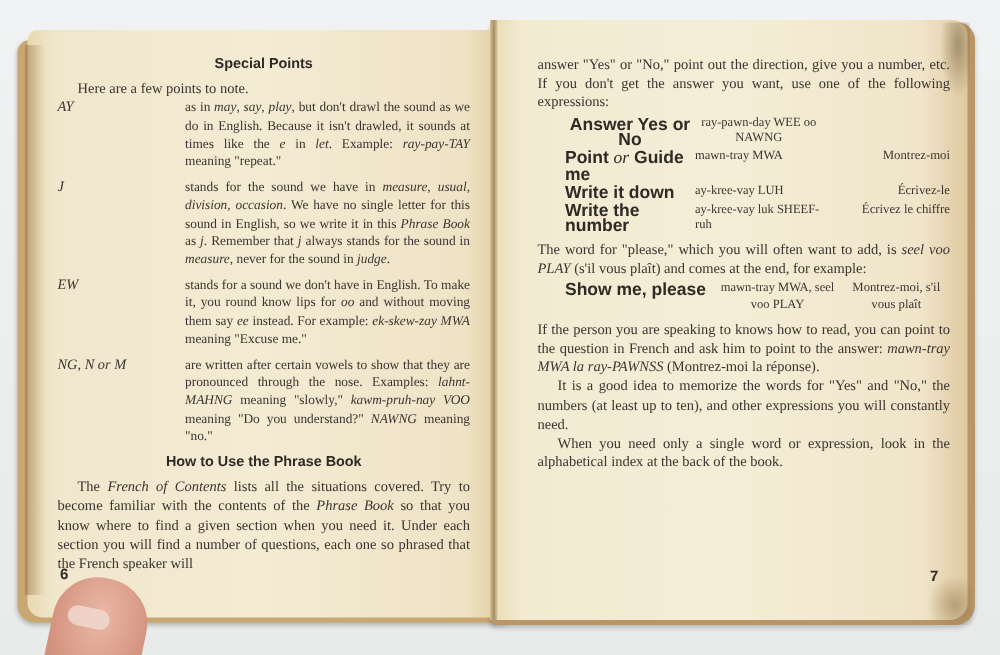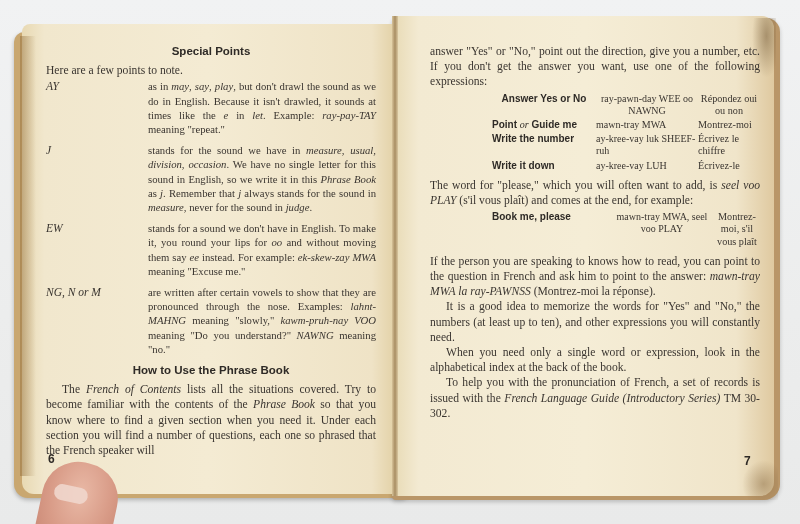--- a/index.html
+++ b/index.html
@@ -54,41 +54,41 @@
   .left-content { left:46px; top:44px; width:330px; }
   .right-content { left:430px; top:44px; width:330px; }
 
   .heading {
     font-family:"Liberation Sans","DejaVu Sans",sans-serif;
     font-weight:bold; font-size:11.5px; text-align:center; color:#2e2a26;
     margin:0 0 4px 0;
   }
   p { margin:0; text-align:justify; }
   .indent { text-indent:16px; }
-  .intro { margin-bottom:1px; }
+  .intro { margin-bottom:1px;margin-left:16px; }
 
   .sound-row { display:flex; margin-bottom:7px; }
   .sound-key { width:102px; flex:0 0 102px; font-style:italic; font-size:11.5px; }
   .sound-desc { flex:1; text-align:justify; font-size:10.7px; line-height:14.2px; }
   .it { font-style:italic; }
 
   .h2 { margin-top:6px; margin-bottom:4px; }
   .pagenum {
     position:absolute; font-family:"Liberation Sans","DejaVu Sans",sans-serif;
     font-weight:bold; font-size:12px; color:#2e2a26;
   }
   .pn-left { left:48px; top:452px; }
   .pn-right { left:744px; top:454px; }
 
   .expr-table { margin:3px 0 6px 22px; font-size:10.5px; line-height:12.2px; }
   .expr-row { display:flex; margin-bottom:2px; }
-  .c1 { width:104px; font-family:"Liberation Sans","DejaVu Sans",sans-serif; font-weight:bold; font-size:10px; color:#2e2a26;margin-left:40px; }
+  .c1 { width:104px; font-family:"Liberation Sans","DejaVu Sans",sans-serif; font-weight:bold; font-size:14px; color:#2e2a26; }
   .c1 .or { font-style:italic; font-weight:normal; font-family:"Liberation Serif","DejaVu Serif",serif; }
   .c2 { width:102px; font-size:10px; }
-  .c3 { flex:1; font-size:10.2px; }
+  .c3 { flex:1; font-size:10.2px;text-align:right; }
   .center { text-align:center; }
   .please-row .c1 { width:118px; }
   .please-row .c2 { width:104px; }
 
   .finger {
     position:absolute; left:40px; top:462px; width:76px; height:90px;
     background: radial-gradient(ellipse at 50% 35%, #e9b9a6 0%, #d99c88 55%, #c88673 100%);
     border-radius:36px 36px 10px 10px; transform:rotate(12deg);
   }
   .nail {
@@ -118,71 +118,69 @@
       <div class="sound-desc"><span>as in </span><span class="it">may</span><span>, </span><span class="it">say</span><span>, </span><span class="it">play</span><span>, but don't drawl the sound as we do in English. Because it isn't drawled, it sounds at times like the </span><span class="it">e</span><span> in </span><span class="it">let</span><span>. Example: </span><span class="it">ray-pay-TAY</span><span> meaning "repeat."</span></div>
     </div>
 
     <div class="sound-row">
       <div class="sound-key">J</div>
       <div class="sound-desc"><span>stands for the sound we have in </span><span class="it">measure</span><span>, </span><span class="it">usual</span><span>, </span><span class="it">division</span><span>, </span><span class="it">occasion</span><span>. We have no single letter for this sound in English, so we write it in this </span><span class="it">Phrase Book</span><span> as </span><span class="it">j</span><span>. Remember that </span><span class="it">j</span><span> always stands for the sound in </span><span class="it">measure</span><span>, never for the sound in </span><span class="it">judge</span><span>.</span></div>
     </div>
 
     <div class="sound-row">
       <div class="sound-key">EW</div>
-      <div class="sound-desc"><span>stands for a sound we don't have in English. To make it, you round your lips for </span><span class="it">oo</span><span> and without moving them say </span><span class="it">ee</span><span> instead. For example: </span><span class="it">ek-skew-zay MWA</span><span> meaning "Excuse me."</span></div>
+      <div class="sound-desc"><span>stands for a sound we don't have in English. To make it, you round know lips for </span><span class="it">oo</span><span> and without moving them say </span><span class="it">ee</span><span> instead. For example: </span><span class="it">ek-skew-zay MWA</span><span> meaning "Excuse me."</span></div>
     </div>
 
     <div class="sound-row">
       <div class="sound-key">NG, N or M</div>
       <div class="sound-desc"><span>are written after certain vowels to show that they are pronounced through the nose. Examples: </span><span class="it">lahnt-MAHNG</span><span> meaning "slowly," </span><span class="it">kawm-pruh-nay VOO</span><span> meaning "Do you understand?" </span><span class="it">NAWNG</span><span> meaning "no."</span></div>
     </div>
 
     <div class="heading h2">How to Use the Phrase Book</div>
     <p class="indent"><span>The </span><span class="it">French of Contents</span><span> lists all the situations covered. Try to become familiar with the contents of the </span><span class="it">Phrase Book</span><span> so that you know where to find a given section when you need it. Under each section you will find a number of questions, each one so phrased that the French speaker will</span></p>
   </div>
   <div class="pagenum pn-left">6</div>
 
   <div class="content right-content">
     <p>answer "Yes" or "No," point out the direction, give you a number, etc. If you don't get the answer you want, use one of the following expressions:</p>
 
     <div class="expr-table">
       <div class="expr-row">
         <div class="c1 center">Answer Yes or No</div>
         <div class="c2 center">ray-pawn-day WEE oo NAWNG</div>
-        <div class="c3 center">Répondez oui ou non</div>
       </div>
       <div class="expr-row">
         <div class="c1"><span>Point</span> <span class="or">or</span> <span>Guide me</span></div>
         <div class="c2">mawn-tray MWA</div>
         <div class="c3">Montrez-moi</div>
       </div>
       <div class="expr-row">
+        <div class="c1">Write it down</div>
+        <div class="c2">ay-kree-vay LUH</div>
+        <div class="c3">Écrivez-le</div>
+      </div>
+      <div class="expr-row">
         <div class="c1">Write the number</div>
         <div class="c2">ay-kree-vay luk SHEEF-ruh</div>
         <div class="c3">Écrivez le chiffre</div>
-      </div>
-      <div class="expr-row">
-        <div class="c1">Write it down</div>
-        <div class="c2">ay-kree-vay LUH</div>
-        <div class="c3">Écrivez-le</div>
       </div>
     </div>
 
     <p class="indent" style="text-indent:0"><span>The word for "please," which you will often want to add, is </span><span class="it">seel voo PLAY</span><span> (s'il vous plaît) and comes at the end, for example:</span></p>
 
     <div class="expr-table">
       <div class="expr-row please-row">
-        <div class="c1">Book me, please</div>
+        <div class="c1">Show me, please</div>
         <div class="c2 center">mawn-tray MWA, seel voo PLAY</div>
         <div class="c3 center">Montrez-moi, s'il vous plaît</div>
       </div>
     </div>
 
     <p><span>If the person you are speaking to knows how to read, you can point to the question in French and ask him to point to the answer: </span><span class="it">mawn-tray MWA la ray-PAWNSS</span><span> (Montrez-moi la réponse).</span></p>
     <p class="indent">It is a good idea to memorize the words for "Yes" and "No," the numbers (at least up to ten), and other expressions you will constantly need.</p>
     <p class="indent">When you need only a single word or expression, look in the alphabetical index at the back of the book.</p>
-    <p class="indent"><span>To help you with the pronunciation of French, a set of records is issued with the </span><span class="it">French Language Guide (Introductory Series)</span><span> TM 30-302.</span></p>
   </div>
   <div class="pagenum pn-right">7</div>
 
   <div class="finger"></div>
   <div class="nail"></div>
 </div>
 
 </body></html>

